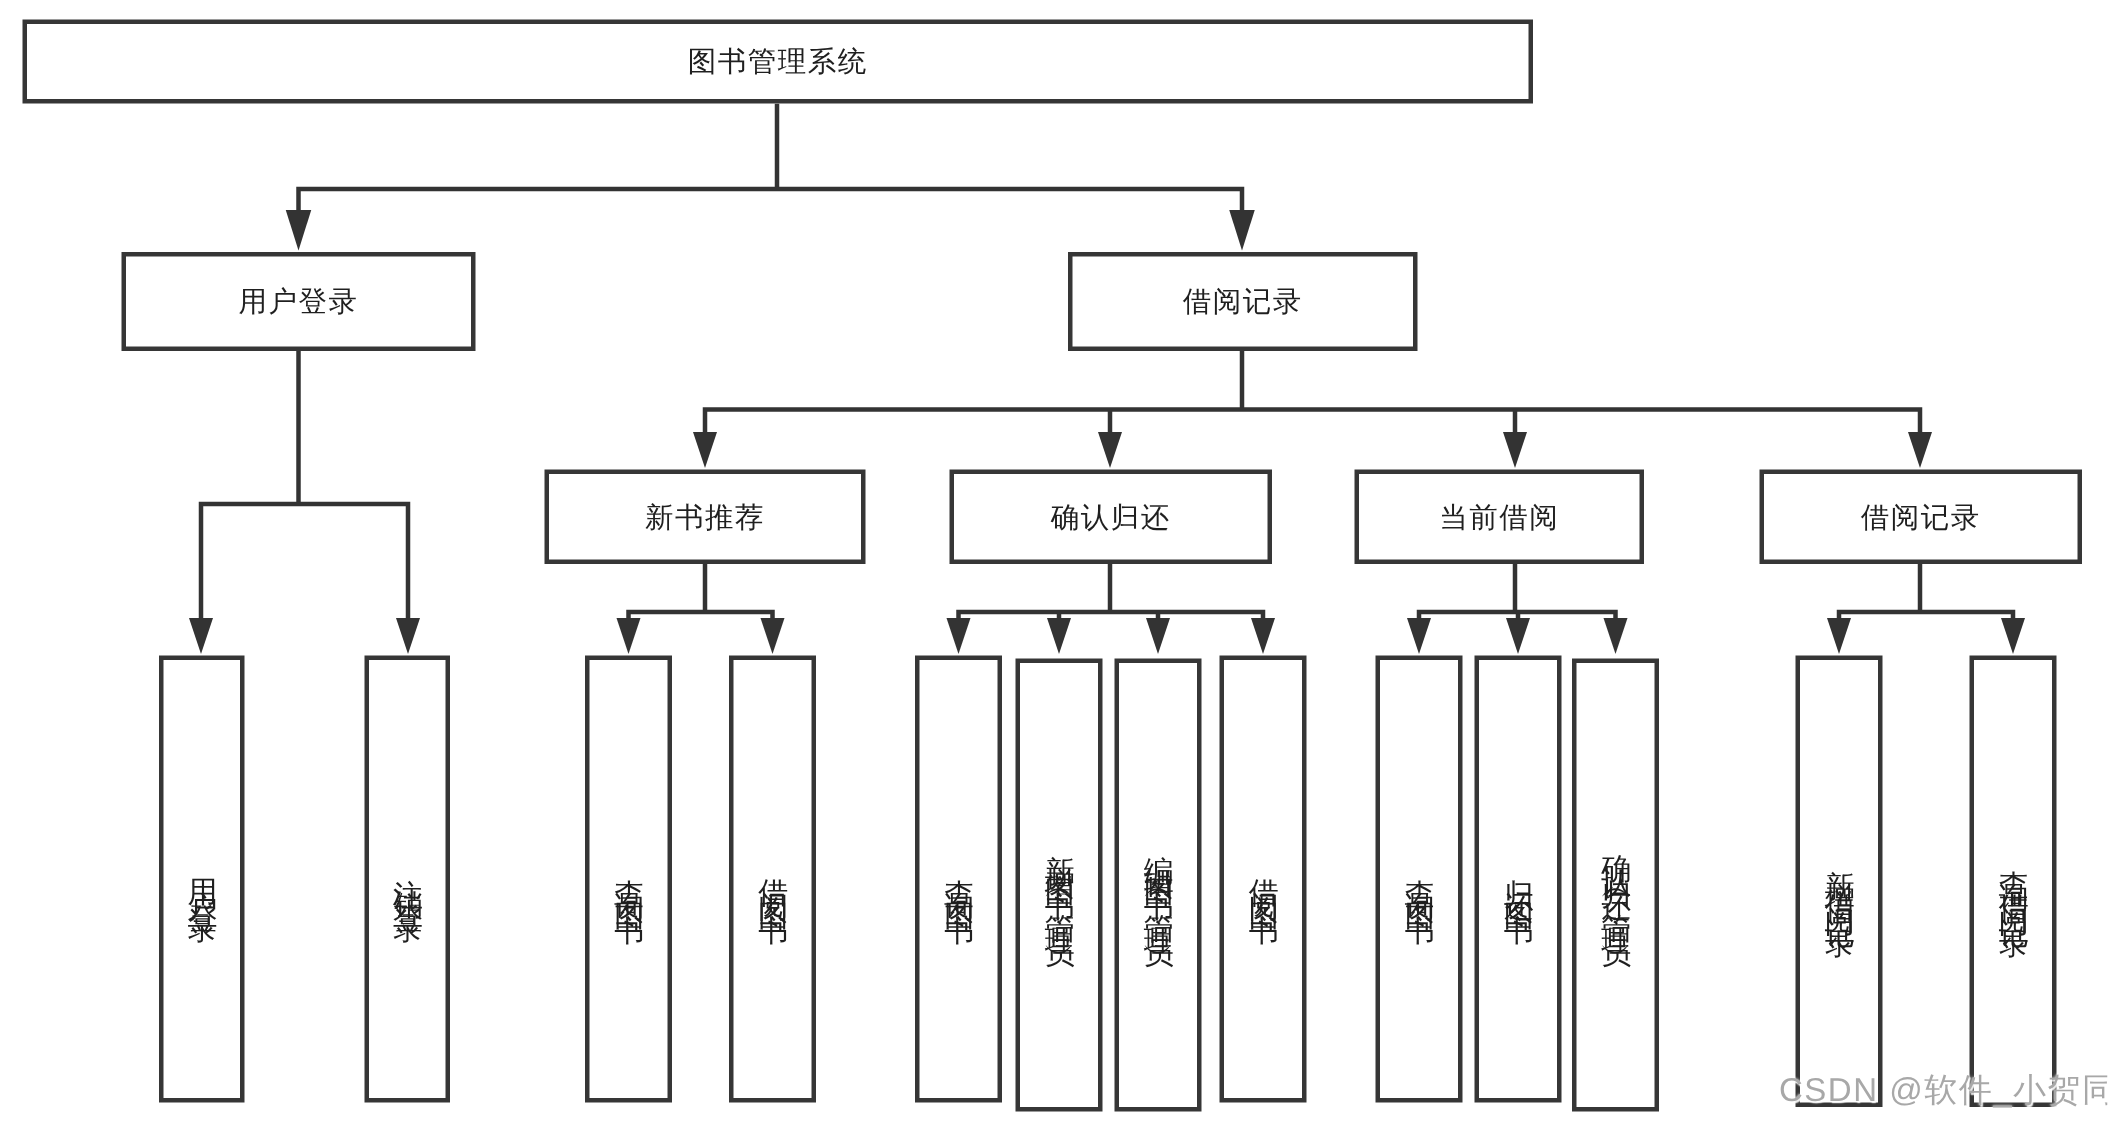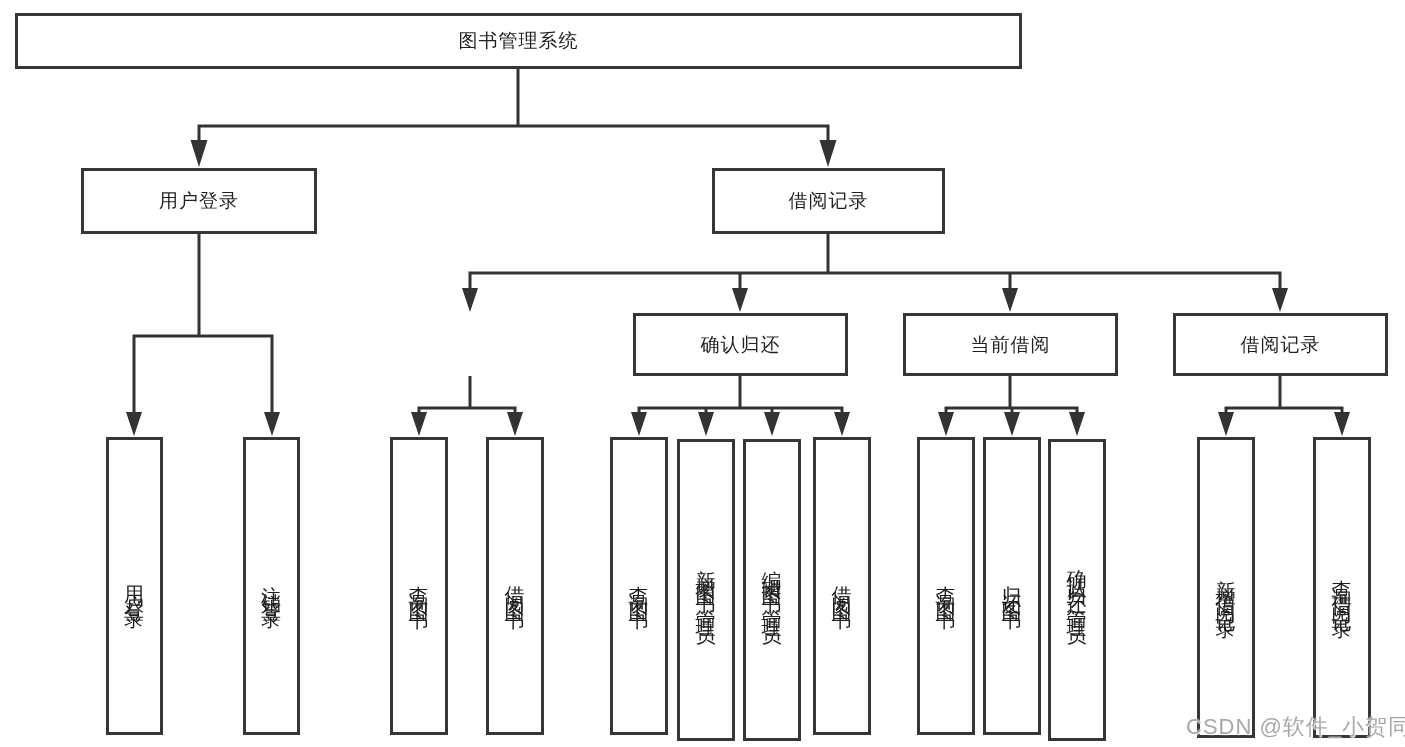--- a/index.html
+++ b/index.html
@@ -87,24 +87,27 @@
     <span>图书管理系统</span>
   </div>
 
   <div class="box h" style="left:81px;top:168px;width:236px;height:66px">
     <span>用户登录</span>
   </div>
   <div class="box h" style="left:712px;top:168px;width:233px;height:66px">
     <span>借阅记录</span>
   </div>
 
+  <div class="box h" style="left:363px;top:313px;width:214px;height:63px">
+    <span>新书推荐</span>
+  </div>
   <div class="box h" style="left:633px;top:313px;width:215px;height:63px">
     <span>确认归还</span>
   </div>
-  <div class="box h" style="left:903px;top:313px;width:215px;height:63px">
+  <div class="box h" style="left:903px;top:313px;width:193px;height:63px">
     <span>当前借阅</span>
   </div>
   <div class="box h" style="left:1173px;top:313px;width:215px;height:63px">
     <span>借阅记录</span>
   </div>
 
   <div class="box v" style="left:106px;top:437px;width:57px;height:298px">
     <span>用户登录</span>
   </div>
   <div class="box v" style="left:243px;top:437px;width:57px;height:298px">

